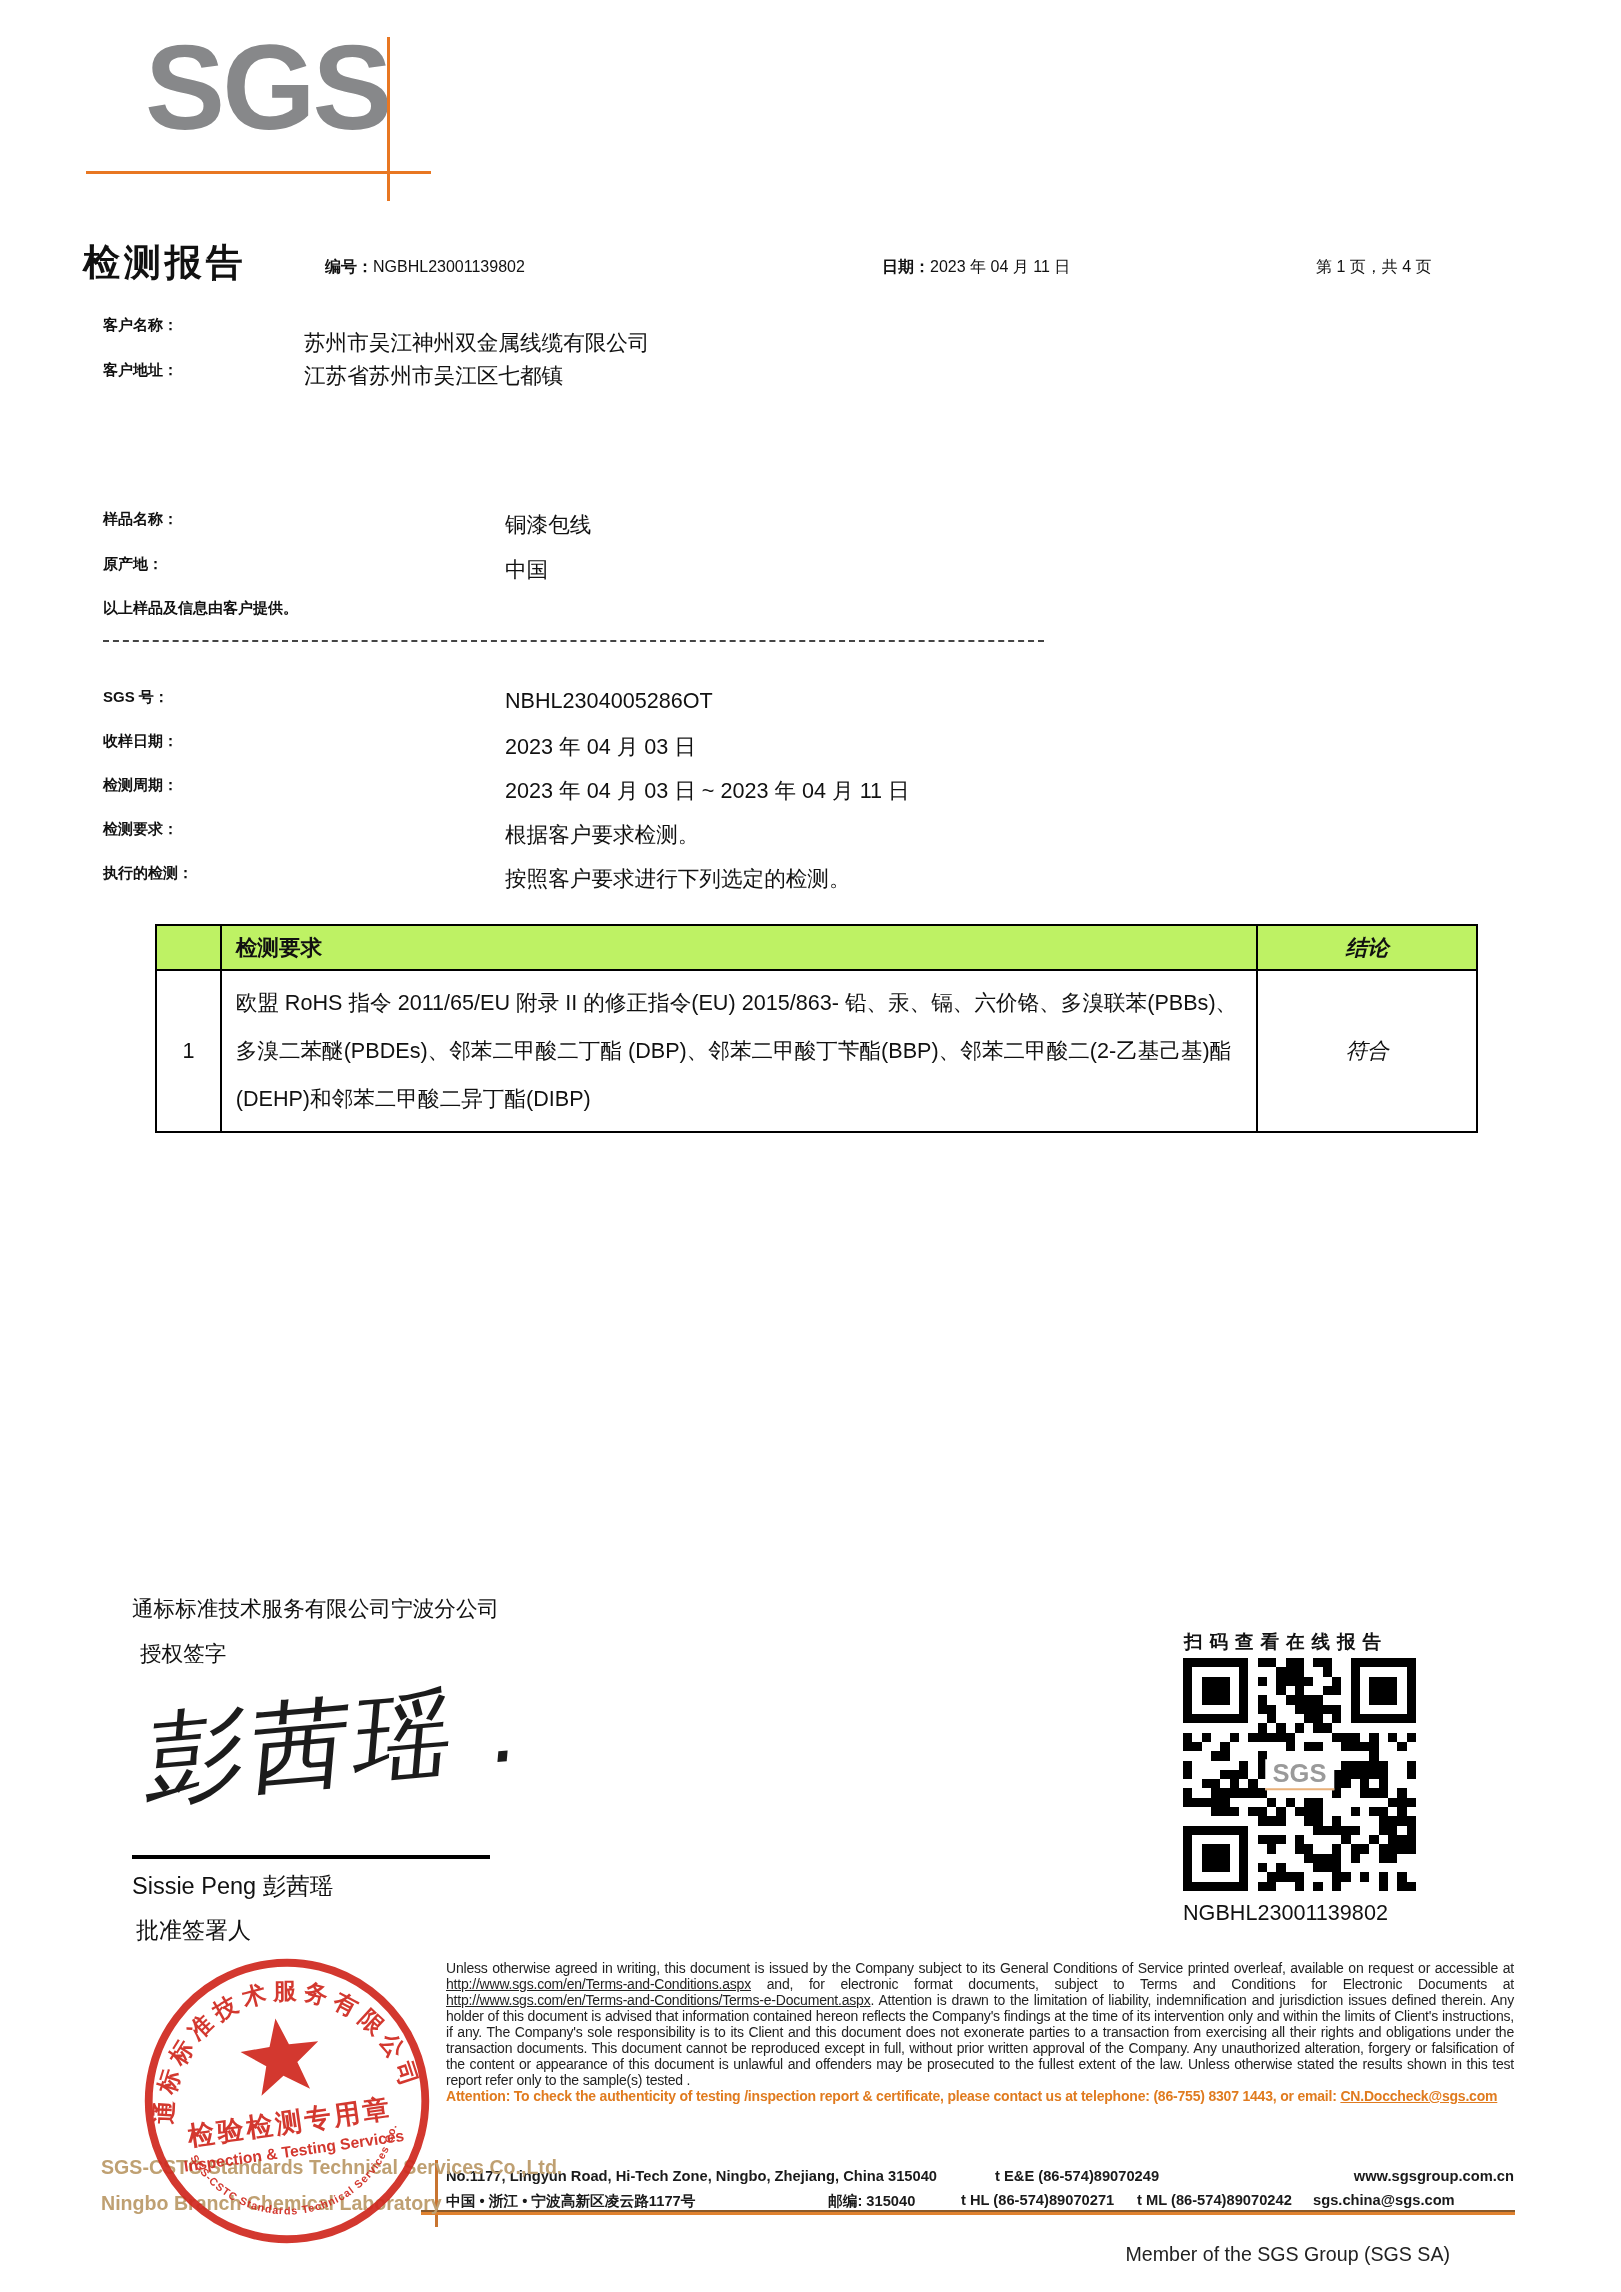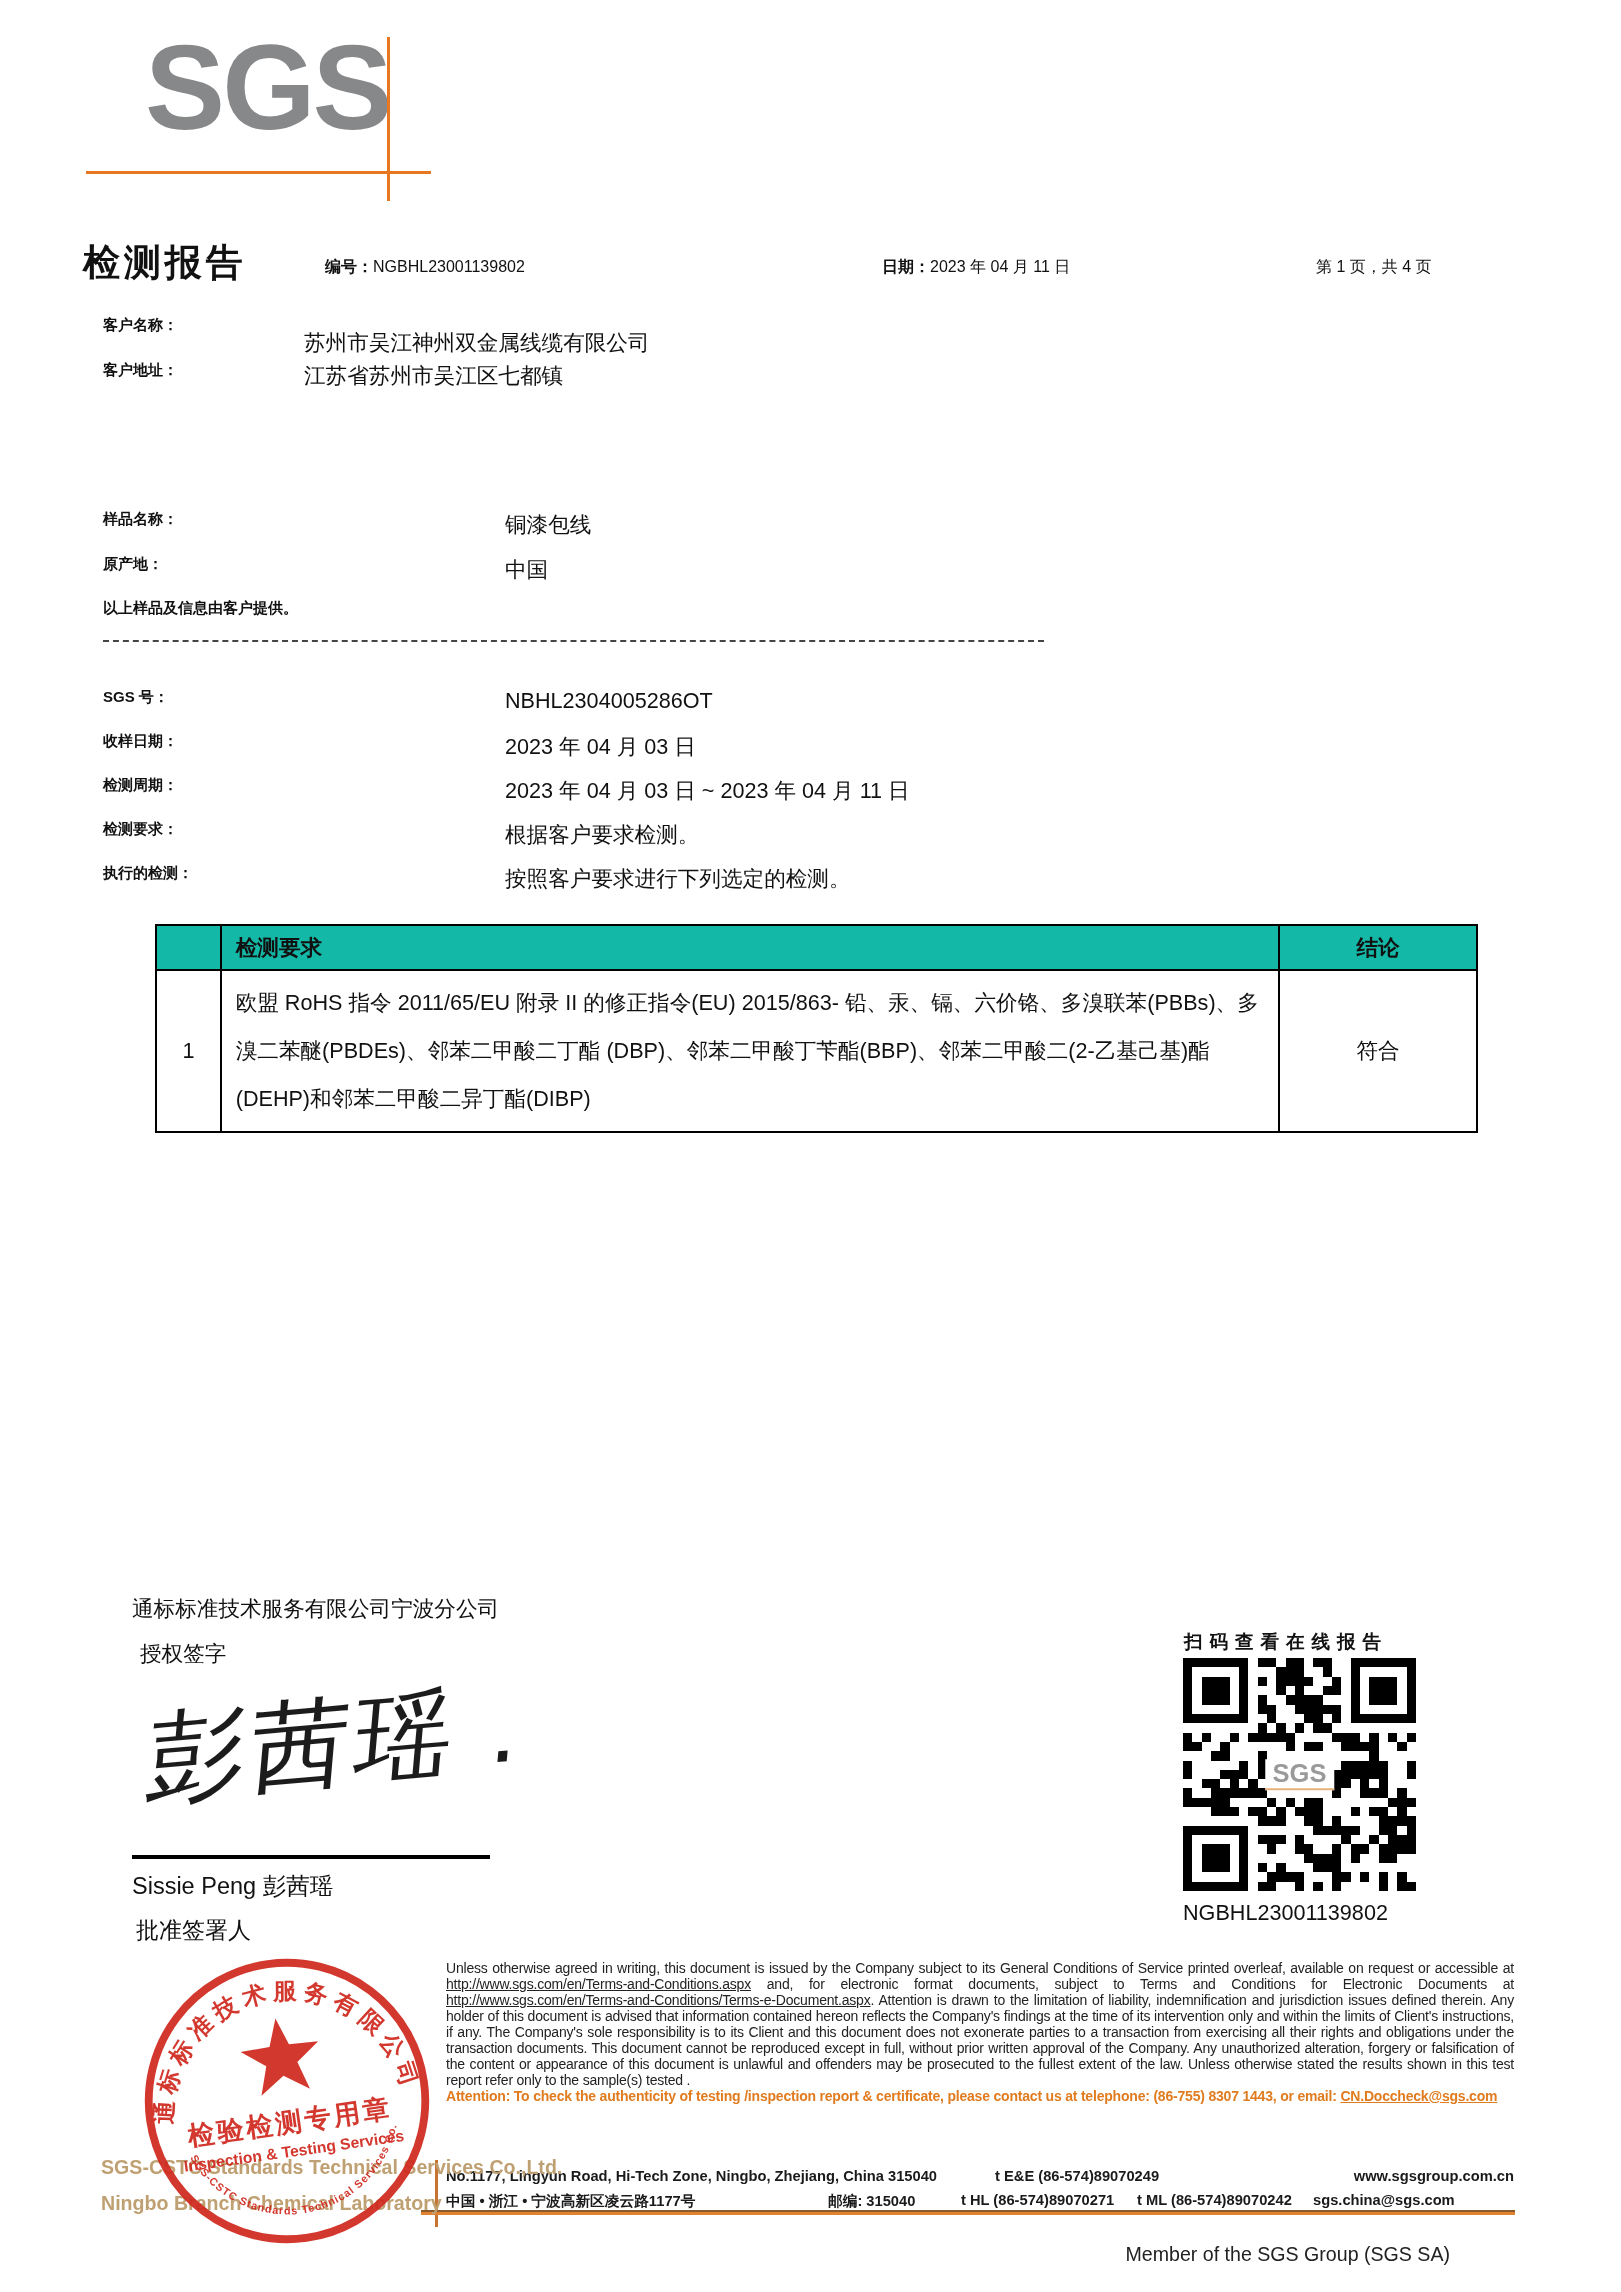--- a/index.html
+++ b/index.html
@@ -23,23 +23,23 @@
   
   .lbl{ position:absolute; left:103px; font-size:15px; white-space:nowrap;font-weight:bold; }
   .val{ position:absolute; font-size:21.6px; white-space:nowrap; }
   .dash-sep{ position:absolute; left:103px; top:640px; width:941px; border-top:2px dashed #444; }
   
   .rtable{
     position:absolute; left:155px; top:924px; width:1323px;
     border-collapse:collapse; table-layout:fixed; font-size:21.6px;
   }
   .rtable th,.rtable td{ border:2px solid #000; }
-  .rtable thead th{ background:#14b8a6; height:45px; font-weight:bold; text-align:left; }
+  .rtable thead th{ background:#bef264; height:45px; font-weight:bold; text-align:left; }
   .rtable .c-no{ width:65px; text-align:center; }
-  .rtable .c-con{ width:198px; text-align:center; }
+  .rtable .c-con{ width:220px; text-align:center;font-style:italic; }
   .rtable th.c-req{ padding-left:13.7px; }
   .rtable td.c-req{ padding:7.8px 13.7px; line-height:48px; text-align:left; }
   .rtable td{ height:110px; }
   
   .sig-company{ position:absolute; left:132px; top:1594px; font-size:21.6px; }
   .sig-label{ position:absolute; left:140px; top:1639px; font-size:21.6px; }
   .sig-script{
     position:absolute; left:147px; top:1678px; font-size:98px; color:#1c1c1c;
     transform:rotate(-5deg) skewX(-10deg); white-space:nowrap; letter-spacing:5.9px;
   }

